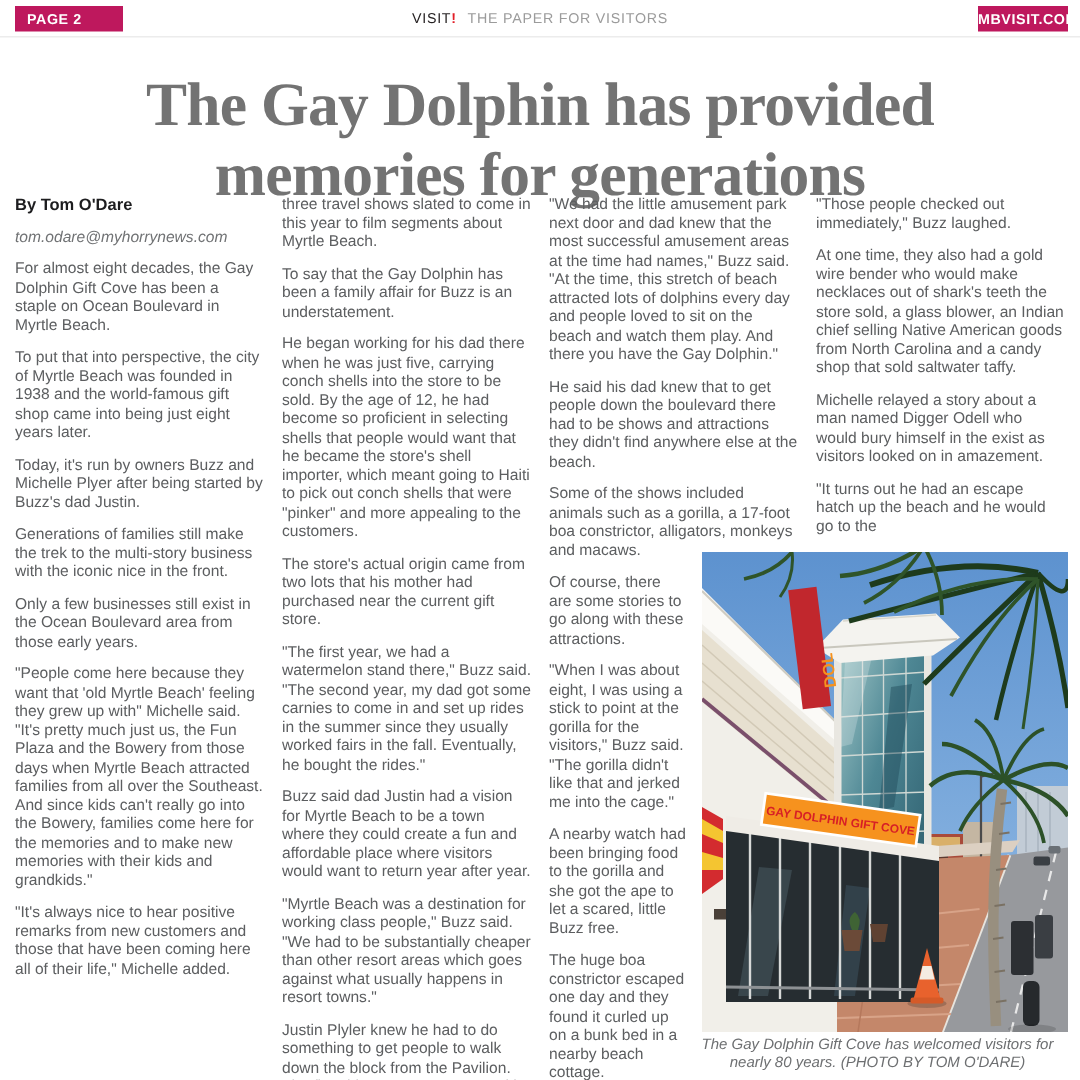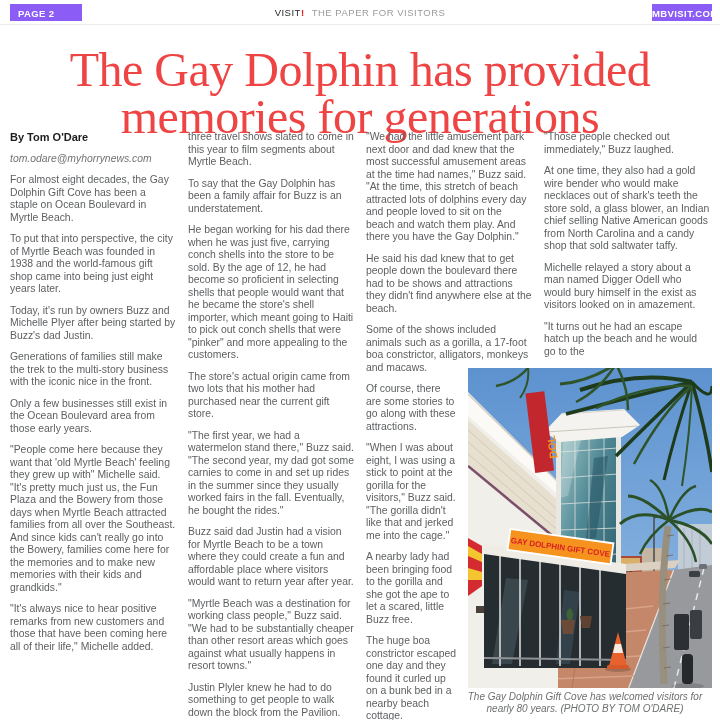--- a/index.html
+++ b/index.html
@@ -2,38 +2,38 @@
 <html><head>
 <meta charset="utf-8">
 <style>
   html,body{margin:0;padding:0;background:#ffffff;}
   .page{
     position:relative;width:720px;height:720px;background:#ffffff;overflow:hidden;
     font-family:"Liberation Sans",sans-serif;color:#5c5e60;
   }
   
   .mast-box{
-    position:absolute;top:4px;height:17px;background:#8b5cf6;color:#ffffff;
+    position:absolute;top:4px;height:17px;background:#be185d;color:#ffffff;
     font-size:9.5px;font-weight:bold;letter-spacing:.4px;box-sizing:border-box;
   }
   .mast-left{left:10px;width:72px;padding:4px 0 0 8px;}
   .mast-right{right:8px;width:60px;padding:4px 0 0 0;text-align:center;}
   .mast-center{
     position:absolute;top:7px;left:0;width:100%;text-align:center;
     font-size:9.5px;letter-spacing:.5px;
   }
   .mast-center .brand{font-weight:normal;color:#231f20;}
   .mast-center .bang{font-weight:bold;color:#e11d26;}
   .mast-center .tagline{color:#9b9b9b;margin-left:4px;}
   .mast-rule{position:absolute;top:24px;left:0;width:720px;border-top:1px solid #ececec;}
   
   .headline{
     position:absolute;top:46px;left:0;width:100%;text-align:center;
-    font-family:"Liberation Serif",serif;font-weight:400;font-size:48px;line-height:47px;
-    color:#ef4444;letter-spacing:-.5px;
+    font-family:"Liberation Serif",serif;font-weight:700;font-size:41px;line-height:47px;
+    color:#737373;letter-spacing:-.5px;
   }
   
   .article{position:absolute;top:131px;left:10px;width:700px;display:flex;gap:12px;}
   .col{width:166px;font-size:10.4px;line-height:12.5px;}
   .col p{margin:0 0 9px 0;}
   .byline-author{font-weight:bold;color:#1d1d1f;font-size:11px;margin:0 0 1px 0;}
   .byline-email{font-style:italic;color:#707274;margin:0 0 11px 0;}
   .narrow{width:92px;}
   .jump{
     text-align:right;font-style:italic;color:#2e2c2d;font-size:10.4px;margin-top:2px;
@@ -91,21 +91,21 @@
       <p>Justin Plyler knew he had to do something to get people to walk down the block from the Pavilion. The first thing was to come up with a name that people would remember.</p>
     </div>
 
     <div class="col">
       <p>"We had the little amusement park next door and dad knew that the most successful amusement areas at the time had names," Buzz said. "At the time, this stretch of beach attracted lots of dolphins every day and people loved to sit on the beach and watch them play. And there you have the Gay Dolphin."</p>
       <p>He said his dad knew that to get people down the boulevard there had to be shows and attractions they didn't find anywhere else at the beach.</p>
       <p>Some of the shows included animals such as a gorilla, a 17-foot boa constrictor, alligators, monkeys and macaws.</p>
       <div class="narrow">
         <p>Of course, there are some stories to go along with these attractions.</p>
         <p>"When I was about eight, I was using a stick to point at the gorilla for the visitors," Buzz said. "The gorilla didn't like that and jerked me into the cage."</p>
-        <p>A nearby lady had been bringing food to the gorilla and she got the ape to let a scared, little Buzz free.</p>
+        <p>A nearby watch had been bringing food to the gorilla and she got the ape to let a scared, little Buzz free.</p>
         <p>The huge boa constrictor escaped one day and they found it curled up on a bunk bed in a nearby beach cottage.</p>
       </div>
     </div>
 
     <div class="col">
       <p>"Those people checked out immediately," Buzz laughed.</p>
       <p>At one time, they also had a gold wire bender who would make necklaces out of shark's teeth the store sold, a glass blower, an Indian chief selling Native American goods from North Carolina and a candy shop that sold saltwater taffy.</p>
       <p>Michelle relayed a story about a man named Digger Odell who would bury himself in the exist as visitors looked on in amazement.</p>
       <p>"It turns out he had an escape hatch up the beach and he would go to the</p>
       <div class="jump">

